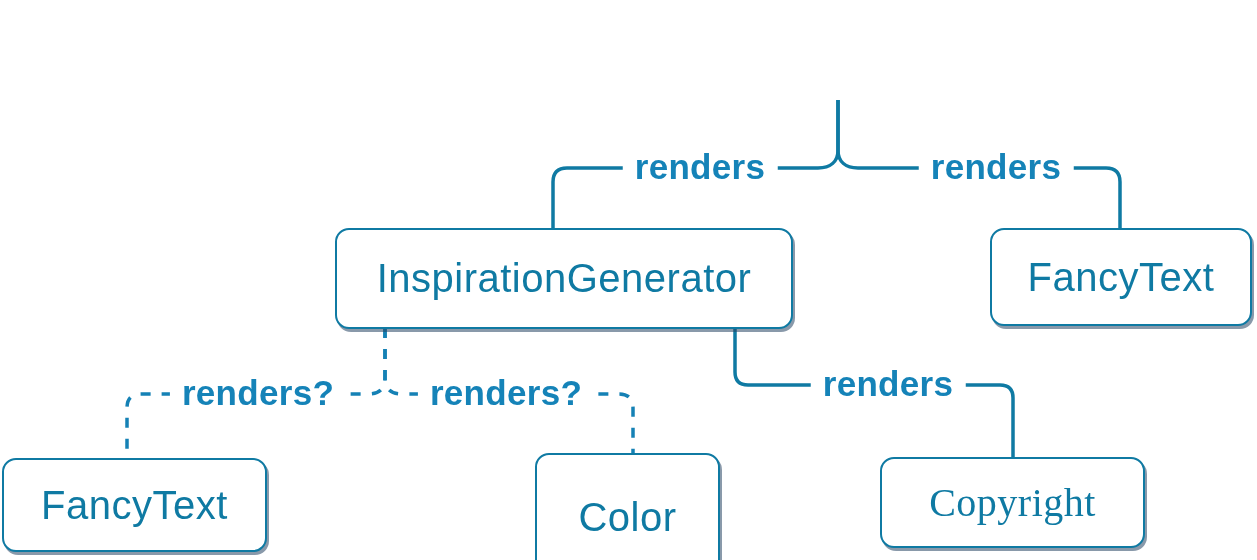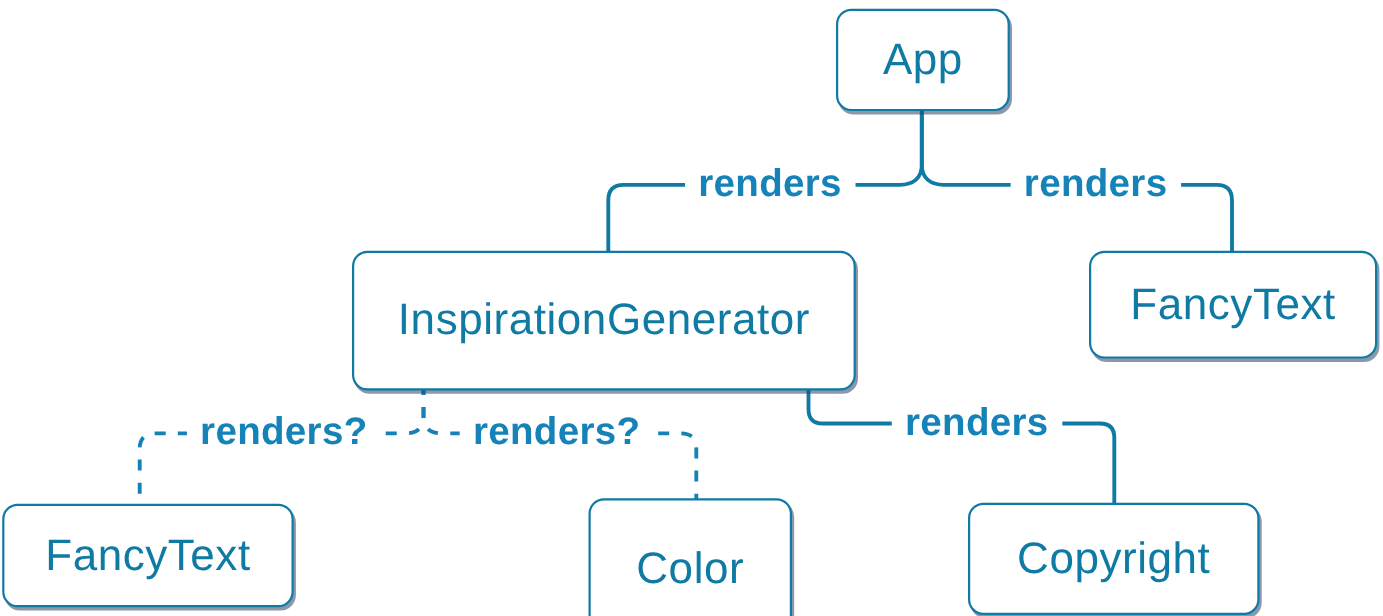--- a/index.html
+++ b/index.html
@@ -72,31 +72,30 @@
 
     <path d="M 838 100 L 838 150 C 838 162 846 168 858 168 L 1106 168 Q 1120 168 1120 182 L 1120 229"></path>
 
     <path d="M 735 328 L 735 372 Q 735 385 748 385 L 1000 385 Q 1013 385 1013 398 L 1013 458"></path>
 
     <path class="dashed" d="M 385 328 L 385 376 C 385 389 380 394 368 394 L 141 394 Q 127 394 127 408 L 127 459"></path>
 
     <path class="dashed" d="M 385 328 L 385 376 C 385 389 390 394 402 394 L 619 394 Q 633 394 633 408 L 633 454"></path>
   </svg>
 
-  <div class="node" style="left:760px; top:8px; width:158px; height:93px;">App</div>
 
-  <div class="node" style="left:320px; top:228px; width:458px; height:127px;text-align:right;">InspirationGenerator</div>
+  <div class="node" style="left:335px; top:228px; width:458px; height:101px;text-align:right;">InspirationGenerator</div>
 
   <div class="node" style="left:990px; top:228px; width:262px; height:98px;">FancyText</div>
 
   <div class="node" style="left:2px; top:458px; width:265px; height:94px;">FancyText</div>
 
   <div class="node" style="left:535px; top:453px; width:185px; height:129px;">Color</div>
 
-  <div class="node" style="left:880px; top:457px; width:265px; height:102px;">Copyright</div>
+  <div class="node" style="left:880px; top:457px; width:265px; height:91px;font-family:Liberation Serif, serif;">Copyright</div>
 
   <div class="edge-label" style="left:700px; top:167px;">renders</div>
 
   <div class="edge-label" style="left:996px; top:167px;">renders</div>
 
   <div class="edge-label" style="left:258px; top:393px;">renders?</div>
 
   <div class="edge-label" style="left:506px; top:393px;">renders?</div>
 
   <div class="edge-label" style="left:888px; top:384px;">renders</div>

